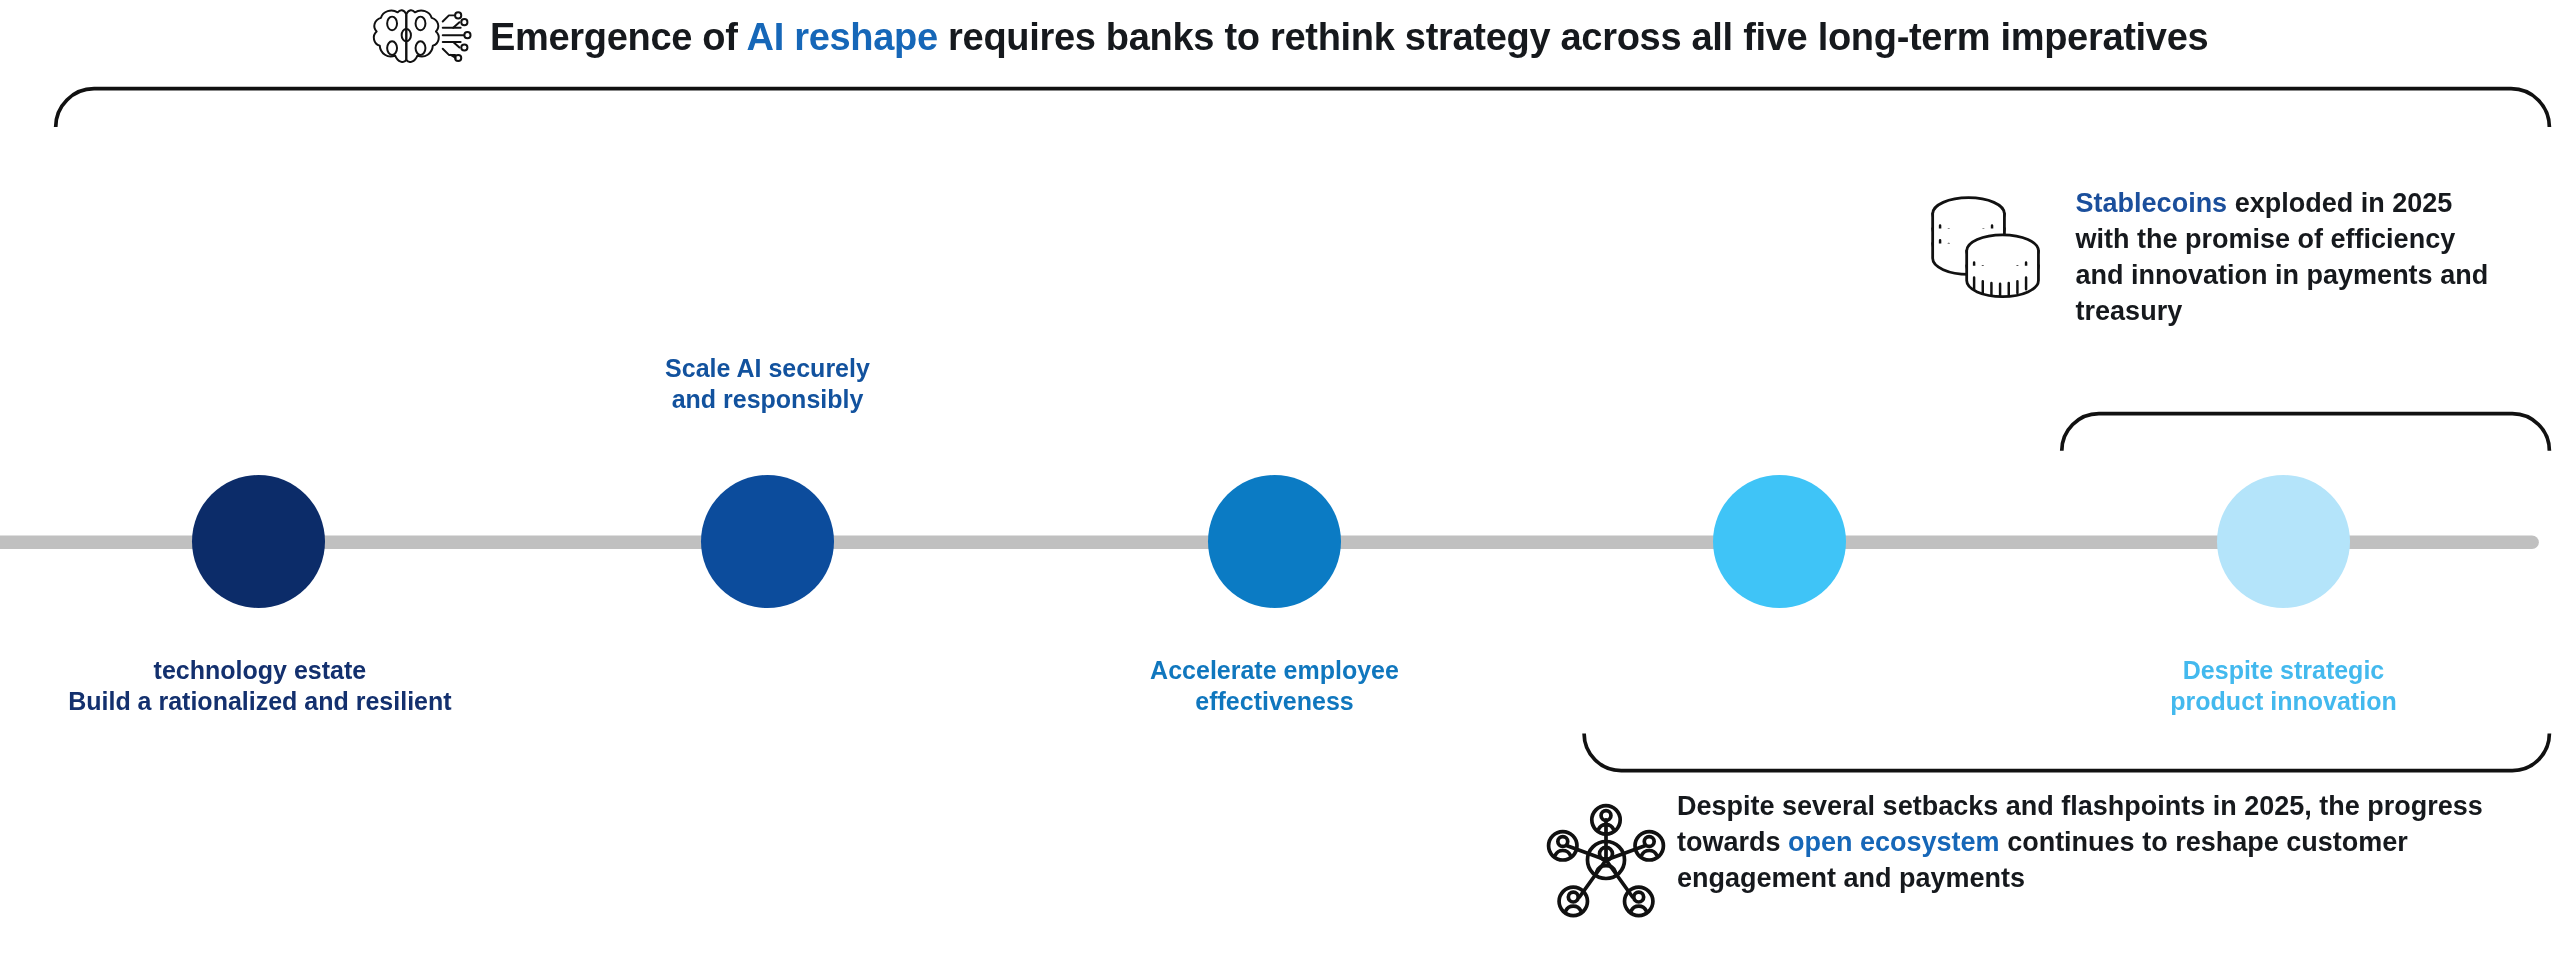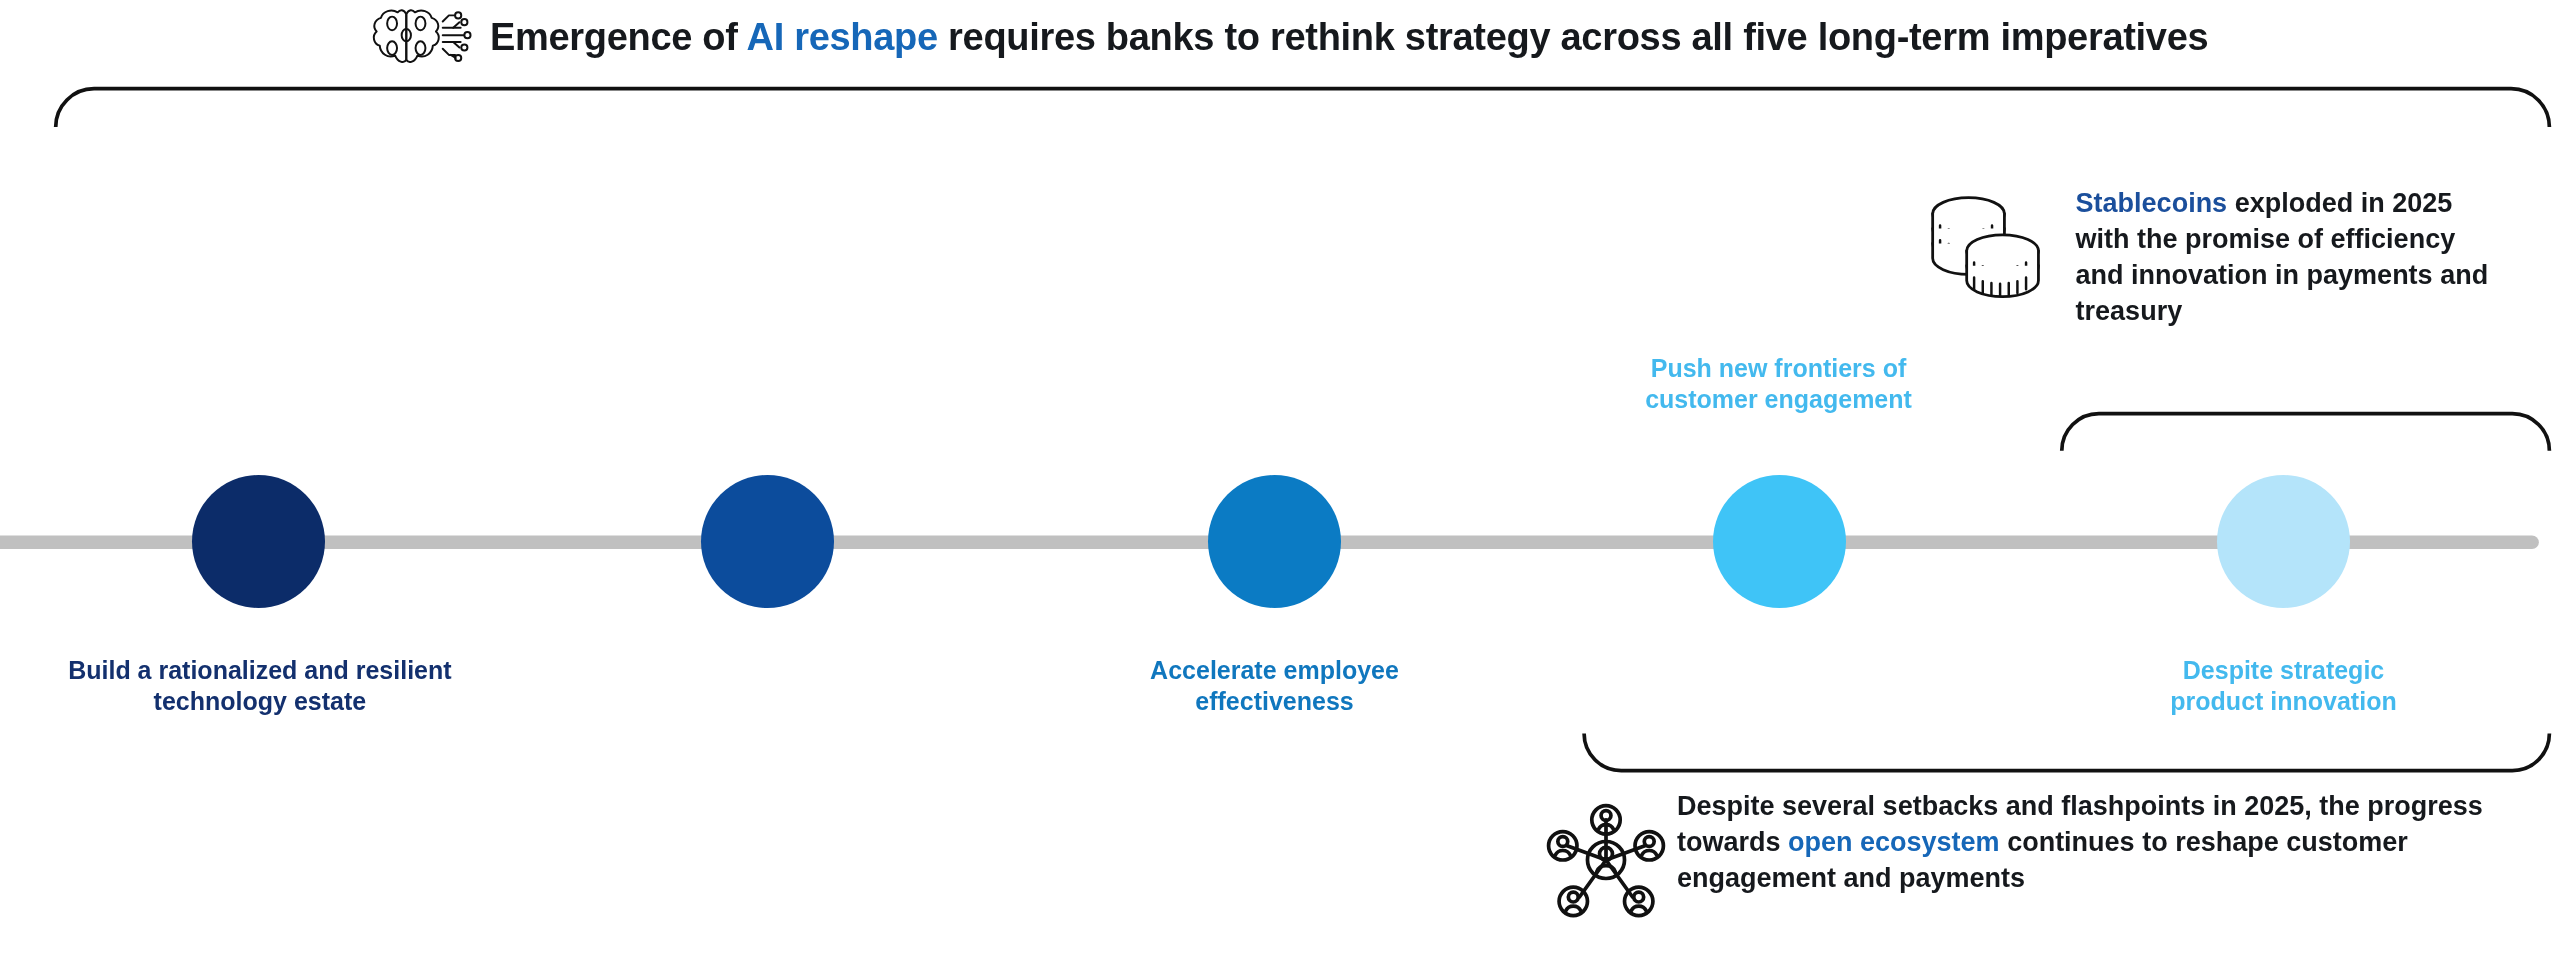--- a/index.html
+++ b/index.html
@@ -106,34 +106,34 @@
     <line x1="0" y1="876" x2="4092" y2="876" stroke="#c0c0c0" stroke-width="22" stroke-linecap="round"></line>
   </svg>
 
   <div class="node-circle" id="circle-1" style="left: 192px; top: 475px; width: 133px; height: 133px; background: rgb(12, 44, 105);"></div>
   <div class="node-circle" id="circle-2" style="left: 701px; top: 475px; width: 133px; height: 133px; background: rgb(12, 76, 156);"></div>
   <div class="node-circle" id="circle-3" style="left: 1208px; top: 475px; width: 133px; height: 133px; background: rgb(11, 123, 196);"></div>
   <div class="node-circle" id="circle-4" style="left: 1713px; top: 475px; width: 133px; height: 133px; background: rgb(63, 196, 247);"></div>
   <div class="node-circle" id="circle-5" style="left: 2217px; top: 475px; width: 133px; height: 133px; background: rgb(180, 228, 250);"></div>
 
   <div class="node-label" id="label-1" style="left: 12.4px; top: 655px; width: 495px; color: rgb(19, 48, 110);">
+    <div>technology estate</div>
     <div>Build a rationalized and resilient</div>
-    <div>technology estate</div>
   </div>
 
+  <div class="node-label" id="label-2" style="left: 551px; top: 353px; width: 433px; color: rgb(18, 82, 158);">
+    <div>Scale AI securely</div>
+    <div>and responsibly</div>
+  </div>
 
   <div class="node-label" id="label-3" style="left: 1058px; top: 655px; width: 433px; color: rgb(16, 119, 190);">
     <div>Accelerate employee</div>
     <div>effectiveness</div>
   </div>
 
-  <div class="node-label" id="label-4" style="left: 1562px; top: 353px; width: 433px; color: rgb(67, 185, 238);">
-    <div>Push new frontiers of</div>
-    <div>customer engagement</div>
-  </div>
 
   <div class="node-label" id="label-5" style="left: 2067px; top: 655px; width: 433px; color: rgb(67, 185, 238);">
     <div>Despite strategic</div>
     <div>product innovation</div>
   </div>
 
   <div class="callout" id="callout-stablecoins">
     <span id="coins-icon">
       <svg viewBox="0 0 215 190" width="133" height="118" fill="#fff" stroke="#111" stroke-width="4.5" stroke-linejoin="round" stroke-linecap="round">
 

